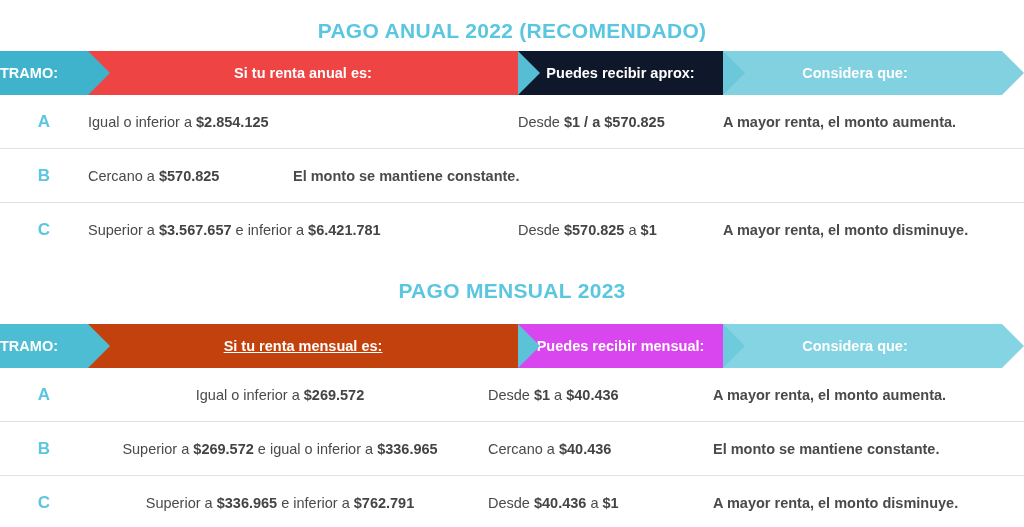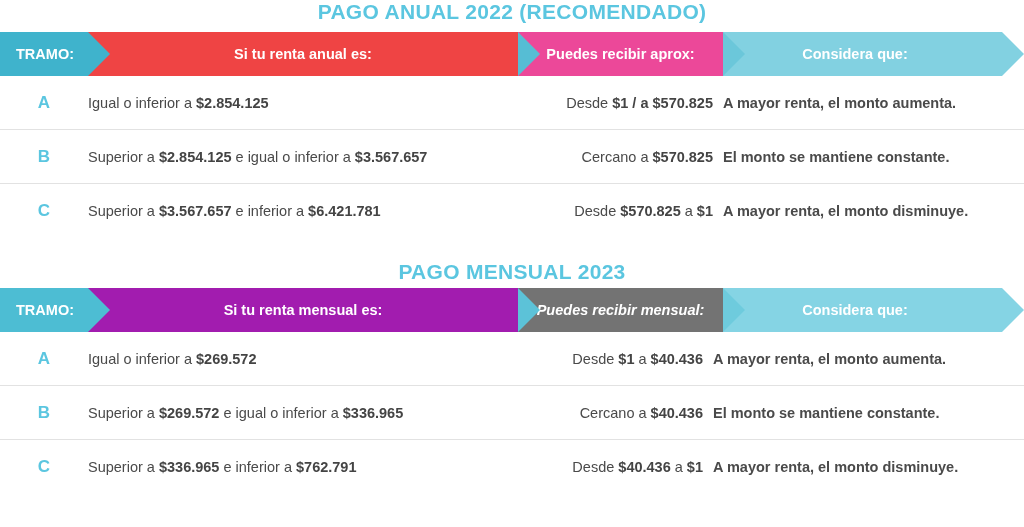--- a/index.html
+++ b/index.html
@@ -20,22 +20,22 @@
     height: 527px;
   }
 
   .section-title {
     text-align: center;
     color: #5bc6e0;
     font-size: 21px;
     font-weight: bold;
     letter-spacing: 0.3px;
   }
-  .section-title.first { padding-top: 0; padding-bottom: 8px; }
-  .section-title.second { padding-top: 22px; padding-bottom: 4px; }
+  .section-title.first { padding-top: 19px; padding-bottom: 8px; }
+  .section-title.second { padding-top: 22px; padding-bottom: 21px; }
 
   
   .hdr-wrap {
     position: relative;
     height: 44px;
   }
   .hdr {
     display: flex;
     height: 44px;
     align-items: stretch;
@@ -47,21 +47,21 @@
     display: flex;
     align-items: center;
     justify-content: center;
     position: relative;
     box-sizing: border-box;
   }
   .hdr .c1 {
     width: 88px;
     background: #3fb3cc;
     justify-content: flex-start;
-    padding-left: 16px;
+    padding-left: 0;
     text-align: right;
   }
   .hdr .c1:after {
     content: "";
     position: absolute;
     right: -22px;
     top: 0;
     width: 0; height: 0;
     border-top: 22px solid transparent;
     border-bottom: 22px solid transparent;
@@ -78,21 +78,21 @@
     right: -22px;
     top: 0;
     width: 0; height: 0;
     border-top: 22px solid transparent;
     border-bottom: 22px solid transparent;
     border-left: 22px solid #56bdd4;
     z-index: 2;
   }
   .hdr .c3 {
     flex: 0 0 205px;
-    background: #ec4899;
+    background: #0f172a;
   }
   .hdr .c3:after {
     content: "";
     position: absolute;
     right: -22px;
     top: 0;
     width: 0; height: 0;
     border-top: 22px solid transparent;
     border-bottom: 22px solid transparent;
     border-left: 22px solid #6bc7da;
@@ -109,23 +109,23 @@
     top: 0;
     width: 0; height: 0;
     border-top: 22px solid #ffffff;
     border-bottom: 22px solid #ffffff;
     border-left: 22px solid #82d1e1;
   }
 
   
   .hdr.tone2 .c1 { background: #4dbdd3; }
   .hdr.tone2 .c1:after { border-left-color: #4dbdd3; }
-  .hdr.tone2 .c2 { background: #a21caf; }
+  .hdr.tone2 .c2 { background: #c2410c; text-decoration: underline; }
   .hdr.tone2 .c2:after { border-left-color: #5cc2d8; }
-  .hdr.tone2 .c3 { background: #737373; font-style: italic; }
+  .hdr.tone2 .c3 { background: #d946ef; }
   .hdr.tone2 .c3:after { border-left-color: #6ecbdd; }
   .hdr.tone2 .c4 { background: #85d4e4; }
   .hdr.tone2 .hdr-arrow { border-left-color: #85d4e4; }
 
   
   .row {
     display: flex;
     align-items: center;
     border-bottom: 1px solid #e2e2e2;
     box-sizing: border-box;
@@ -144,31 +144,30 @@
   }
   .row .renta {
     flex: 0 0 430px;
     padding-right: 16px;
     box-sizing: border-box;
   }
   .row .recibir {
     flex: 0 0 205px;
     padding-right: 10px;
     box-sizing: border-box;
-    text-align: right;
   }
   .row .considera {
     flex: 1 1 auto;
     padding-right: 18px;
     box-sizing: border-box;
     font-weight: bold;
   }
   .row b { color: #444; font-weight: bold; }
 
-  .tbl2 .row .renta { flex: 0 0 400px; }
+  .tbl2 .row .renta { flex: 0 0 400px; text-align: center; }
   .tbl2 .row .recibir { flex: 0 0 225px; }
 
   .bottom-rule {
     height: 3px;
     background: #ffffff;
   }
 </style>
 </head>
 <body>
 
@@ -190,21 +189,20 @@
 
     <div class="row rowA">
       <div class="tramo">A</div>
       <div class="renta"><span>Igual o inferior a </span><b>$2.854.125</b><span></span><b></b></div>
       <div class="recibir"><span>Desde </span><b>$1 / a $570.825</b><span></span><b></b></div>
       <div class="considera">A mayor renta, el monto aumenta.</div>
     </div>
 
     <div class="row rowA">
       <div class="tramo">B</div>
-      <div class="renta"><span>Superior a </span><b>$2.854.125</b><span> e igual o inferior a </span><b>$3.567.657</b></div>
       <div class="recibir"><span>Cercano a </span><b>$570.825</b><span></span><b></b></div>
       <div class="considera">El monto se mantiene constante.</div>
     </div>
 
     <div class="row rowA last">
       <div class="tramo">C</div>
       <div class="renta"><span>Superior a </span><b>$3.567.657</b><span> e inferior a </span><b>$6.421.781</b></div>
       <div class="recibir"><span>Desde </span><b>$570.825</b><span> a </span><b>$1</b></div>
       <div class="considera">A mayor renta, el monto disminuye.</div>
     </div>

